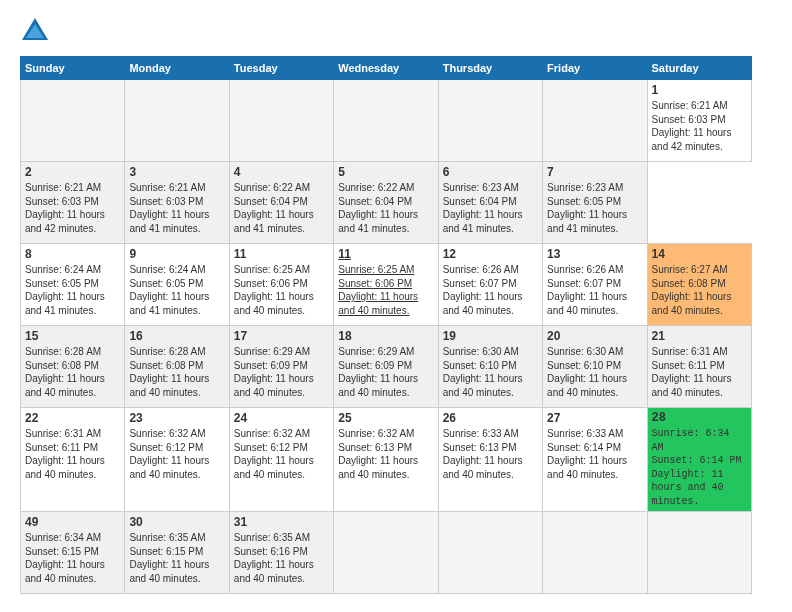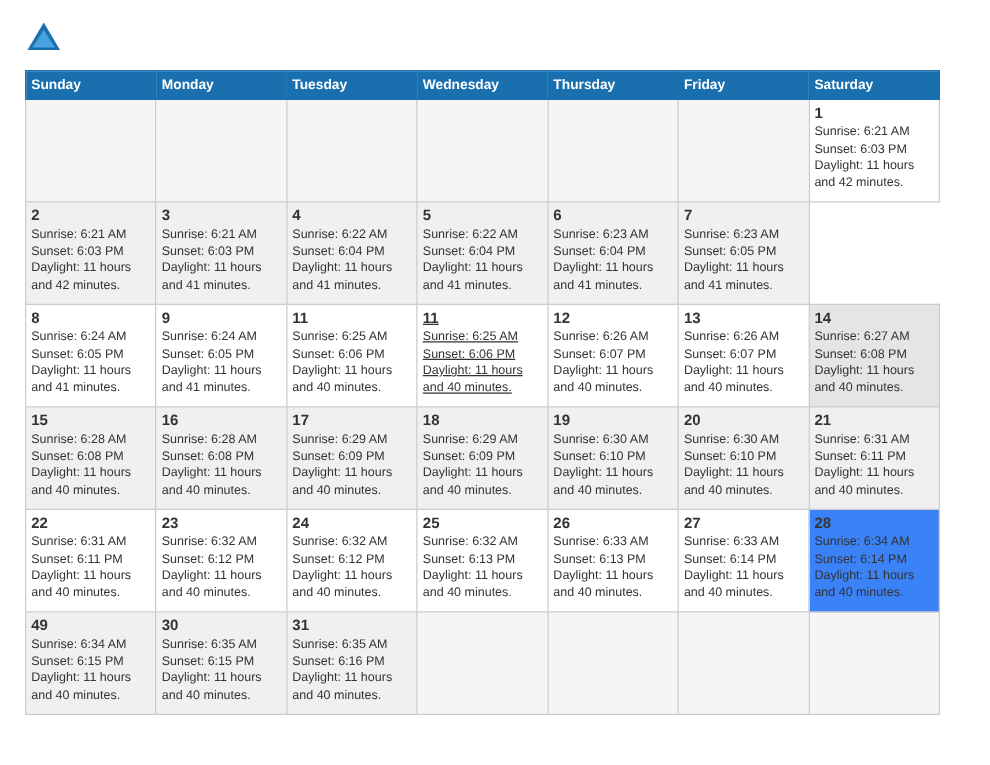--- a/index.html
+++ b/index.html
@@ -189,21 +189,21 @@
             <div class="day-info">Sunrise: 6:25 AM<br>Sunset: 6:06 PM<br>Daylight: 11 hours and 40 minutes.</div>
           </td>
           <td style="background: rgb(255, 255, 255);">
             <span class="day-num">12</span>
             <div class="day-info">Sunrise: 6:26 AM<br>Sunset: 6:07 PM<br>Daylight: 11 hours and 40 minutes.</div>
           </td>
           <td style="background: rgb(255, 255, 255);">
             <span class="day-num">13</span>
             <div class="day-info">Sunrise: 6:26 AM<br>Sunset: 6:07 PM<br>Daylight: 11 hours and 40 minutes.</div>
           </td>
-          <td style="background: #e5e5e5; margin-top: 44px;">
+          <td style="background: #fdba74; margin-top: 44px;">
             <span class="day-num">14</span>
             <div class="day-info">Sunrise: 6:27 AM<br>Sunset: 6:08 PM<br>Daylight: 11 hours and 40 minutes.</div>
           </td>
         </tr>
         <tr>
           <td style="background: rgb(240, 240, 240);">
             <span class="day-num">15</span>
             <div class="day-info">Sunrise: 6:28 AM<br>Sunset: 6:08 PM<br>Daylight: 11 hours and 40 minutes.</div>
           </td>
           <td style="background: rgb(240, 240, 240);">
@@ -249,21 +249,21 @@
             <div class="day-info">Sunrise: 6:32 AM<br>Sunset: 6:13 PM<br>Daylight: 11 hours and 40 minutes.</div>
           </td>
           <td style="background: rgb(255, 255, 255); margin-top: 33px;">
             <span class="day-num">26</span>
             <div class="day-info">Sunrise: 6:33 AM<br>Sunset: 6:13 PM<br>Daylight: 11 hours and 40 minutes.</div>
           </td>
           <td style="background: rgb(255, 255, 255);">
             <span class="day-num">27</span>
             <div class="day-info">Sunrise: 6:33 AM<br>Sunset: 6:14 PM<br>Daylight: 11 hours and 40 minutes.</div>
           </td>
-          <td style="background: #3b82f6;">
+          <td style="background: #22c55e; font-family: Liberation Mono, monospace;">
             <span class="day-num">28</span>
             <div class="day-info">Sunrise: 6:34 AM<br>Sunset: 6:14 PM<br>Daylight: 11 hours and 40 minutes.</div>
           </td>
         </tr>
         <tr>
           <td style="background: rgb(240, 240, 240);">
             <span class="day-num">49</span>
             <div class="day-info">Sunrise: 6:34 AM<br>Sunset: 6:15 PM<br>Daylight: 11 hours and 40 minutes.</div>
           </td>
           <td style="background: rgb(240, 240, 240);">

